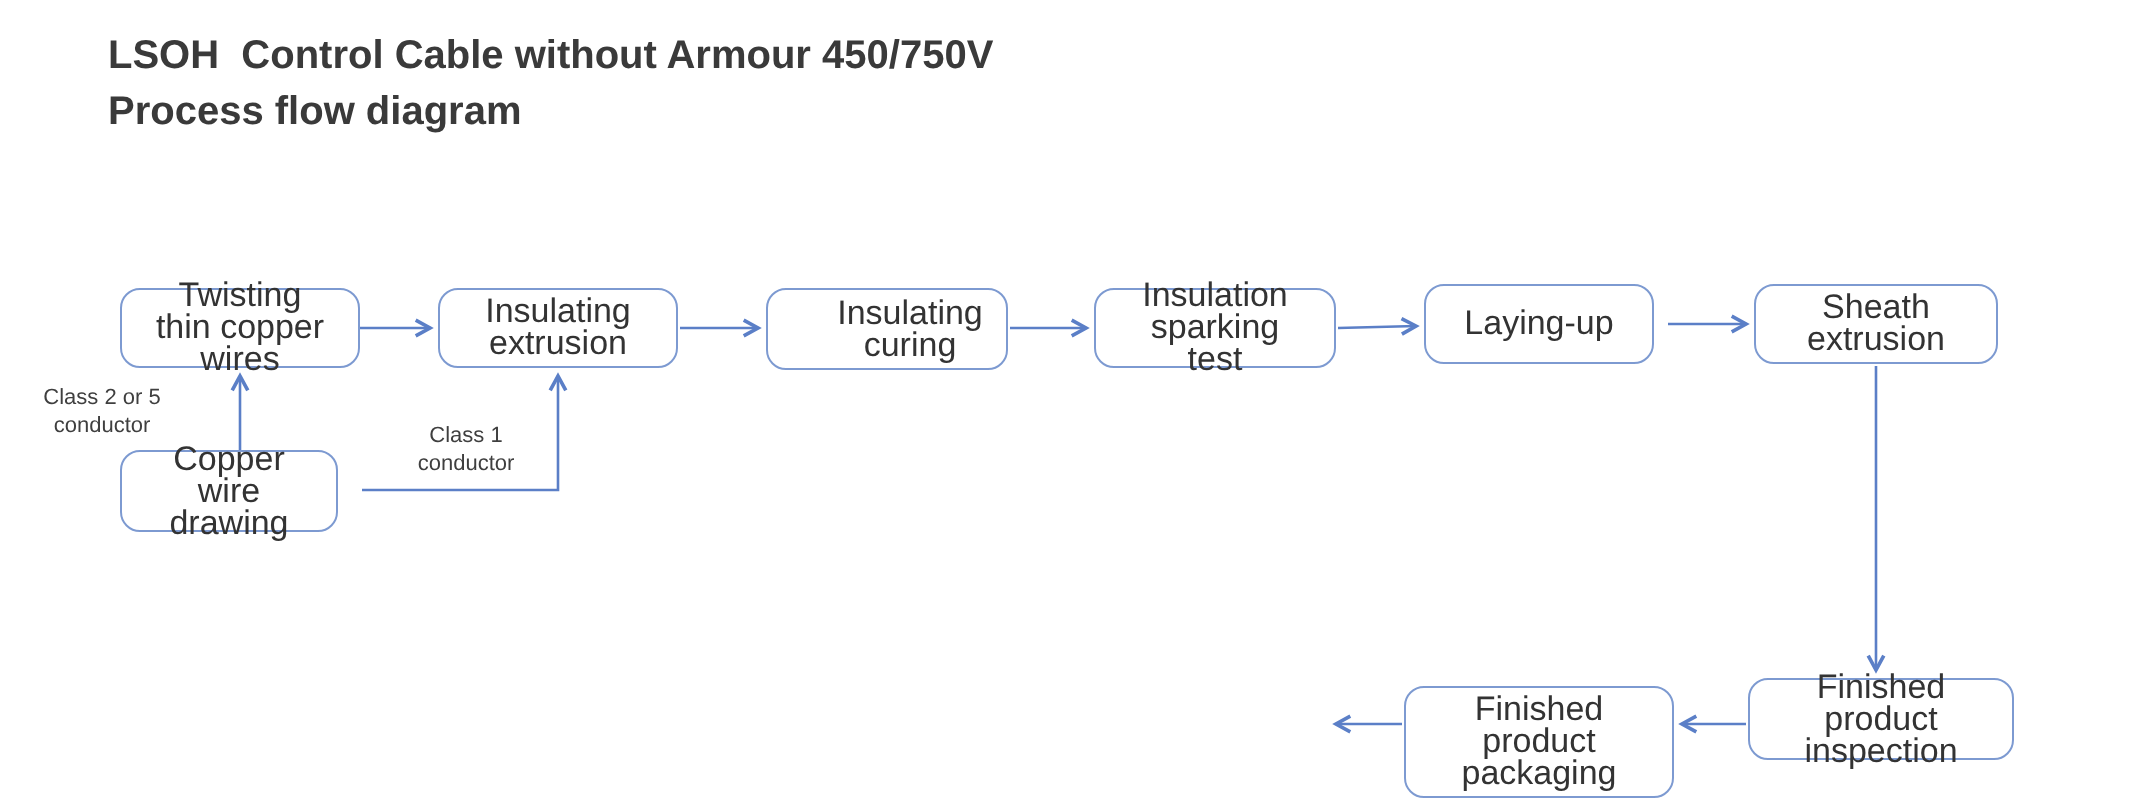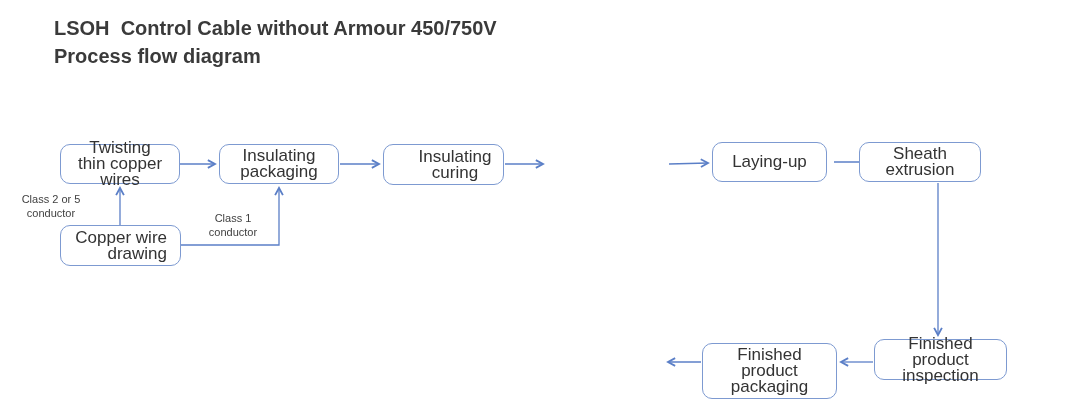--- a/index.html
+++ b/index.html
@@ -40,22 +40,22 @@
     align-items: center;
     justify-content: center;
     text-align: center;
     padding: 2px 13px;
   }
   .n-twisting { left: 60px;  top: 144px; width: 120px; height: 40px; }
   .n-insext   { left: 219px; top: 144px; width: 120px; height: 40px; }
   .n-inscure  { left: 383px; top: 144px; width: 121px; height: 41px; padding-left: 36px; }
   .n-spark    { left: 547px; top: 144px; width: 121px; height: 40px; }
   .n-layup    { left: 712px; top: 142px; width: 115px; height: 40px; }
-  .n-sheath   { left: 859px; top: 142px; width: 122px; height: 40px; padding: 2px 4px; }
-  .n-copper   { left: 60px;  top: 225px; width: 121px; height: 41px; text-align: right; }
+  .n-sheath   { left: 877px; top: 142px; width: 122px; height: 40px; padding: 2px 4px; }
+  .n-copper   { left: 60px;  top: 225px; width: 109px; height: 41px; }
   .n-inspect  { left: 874px; top: 339px; width: 133px; height: 41px; }
   .n-pack     { left: 702px; top: 343px; width: 135px; height: 56px; }
   .n-store    { left: 530px; top: 343px; width: 133px; height: 39px; }
   .annotation {
     position: absolute;
     color: #3f3f3f;
     font-size: 11px;
     line-height: 14px;
     text-align: center;
   }
@@ -86,24 +86,27 @@
       <path d="M938,183 L938,335" marker-end="url(#openArrow)"></path>
       <path d="M873,362 L841,362" marker-end="url(#openArrow)"></path>
       <path d="M701,362 L668,362" marker-end="url(#openArrow)"></path>
     </g>
   </svg>
 
   <div class="node n-twisting">
     <span>Twisting thin copper wires</span>
   </div>
   <div class="node n-insext">
-    <span>Insulating packaging</span>
+    <span>Insulating extrusion</span>
   </div>
   <div class="node n-inscure">
     <span>Insulating curing</span>
+  </div>
+  <div class="node n-spark">
+    <span>Insulation sparking test</span>
   </div>
   <div class="node n-layup">
     <span>Laying-up</span>
   </div>
   <div class="node n-sheath">
     <span>Sheath extrusion</span>
   </div>
   <div class="node n-copper">
     <span>Copper wire drawing</span>
   </div>

